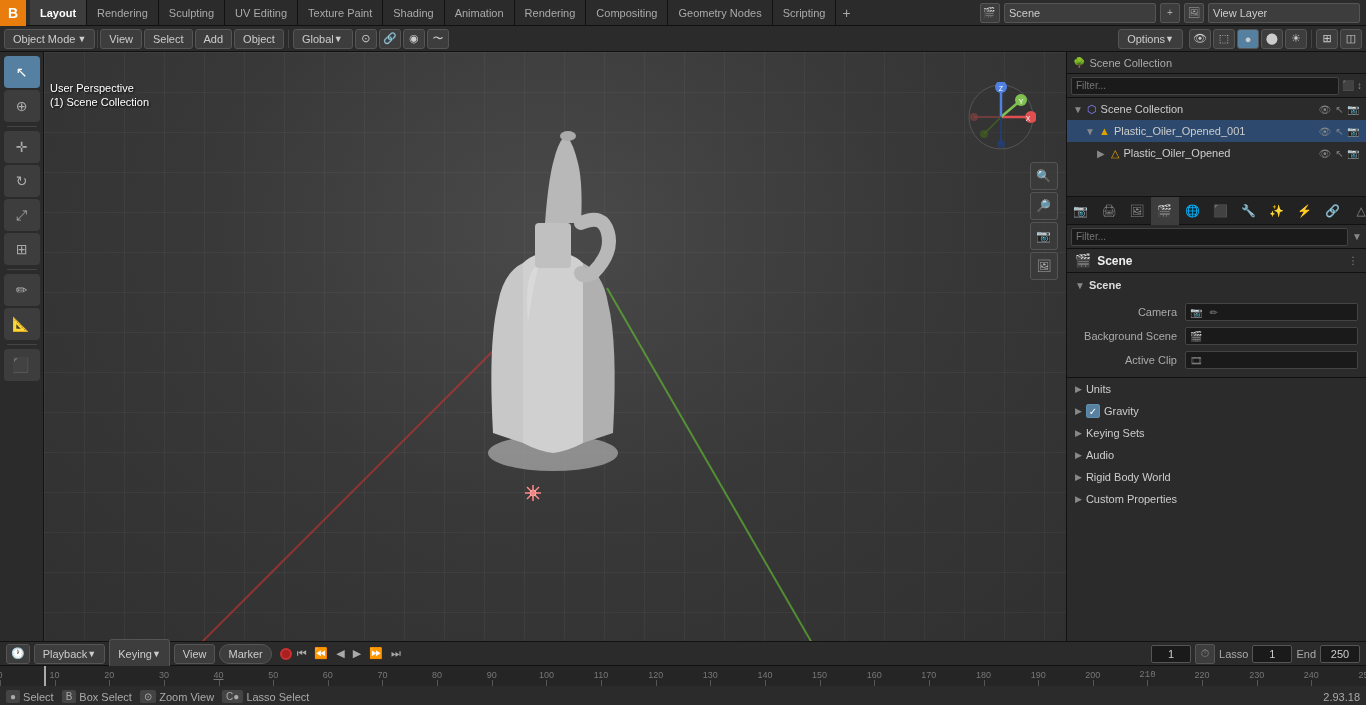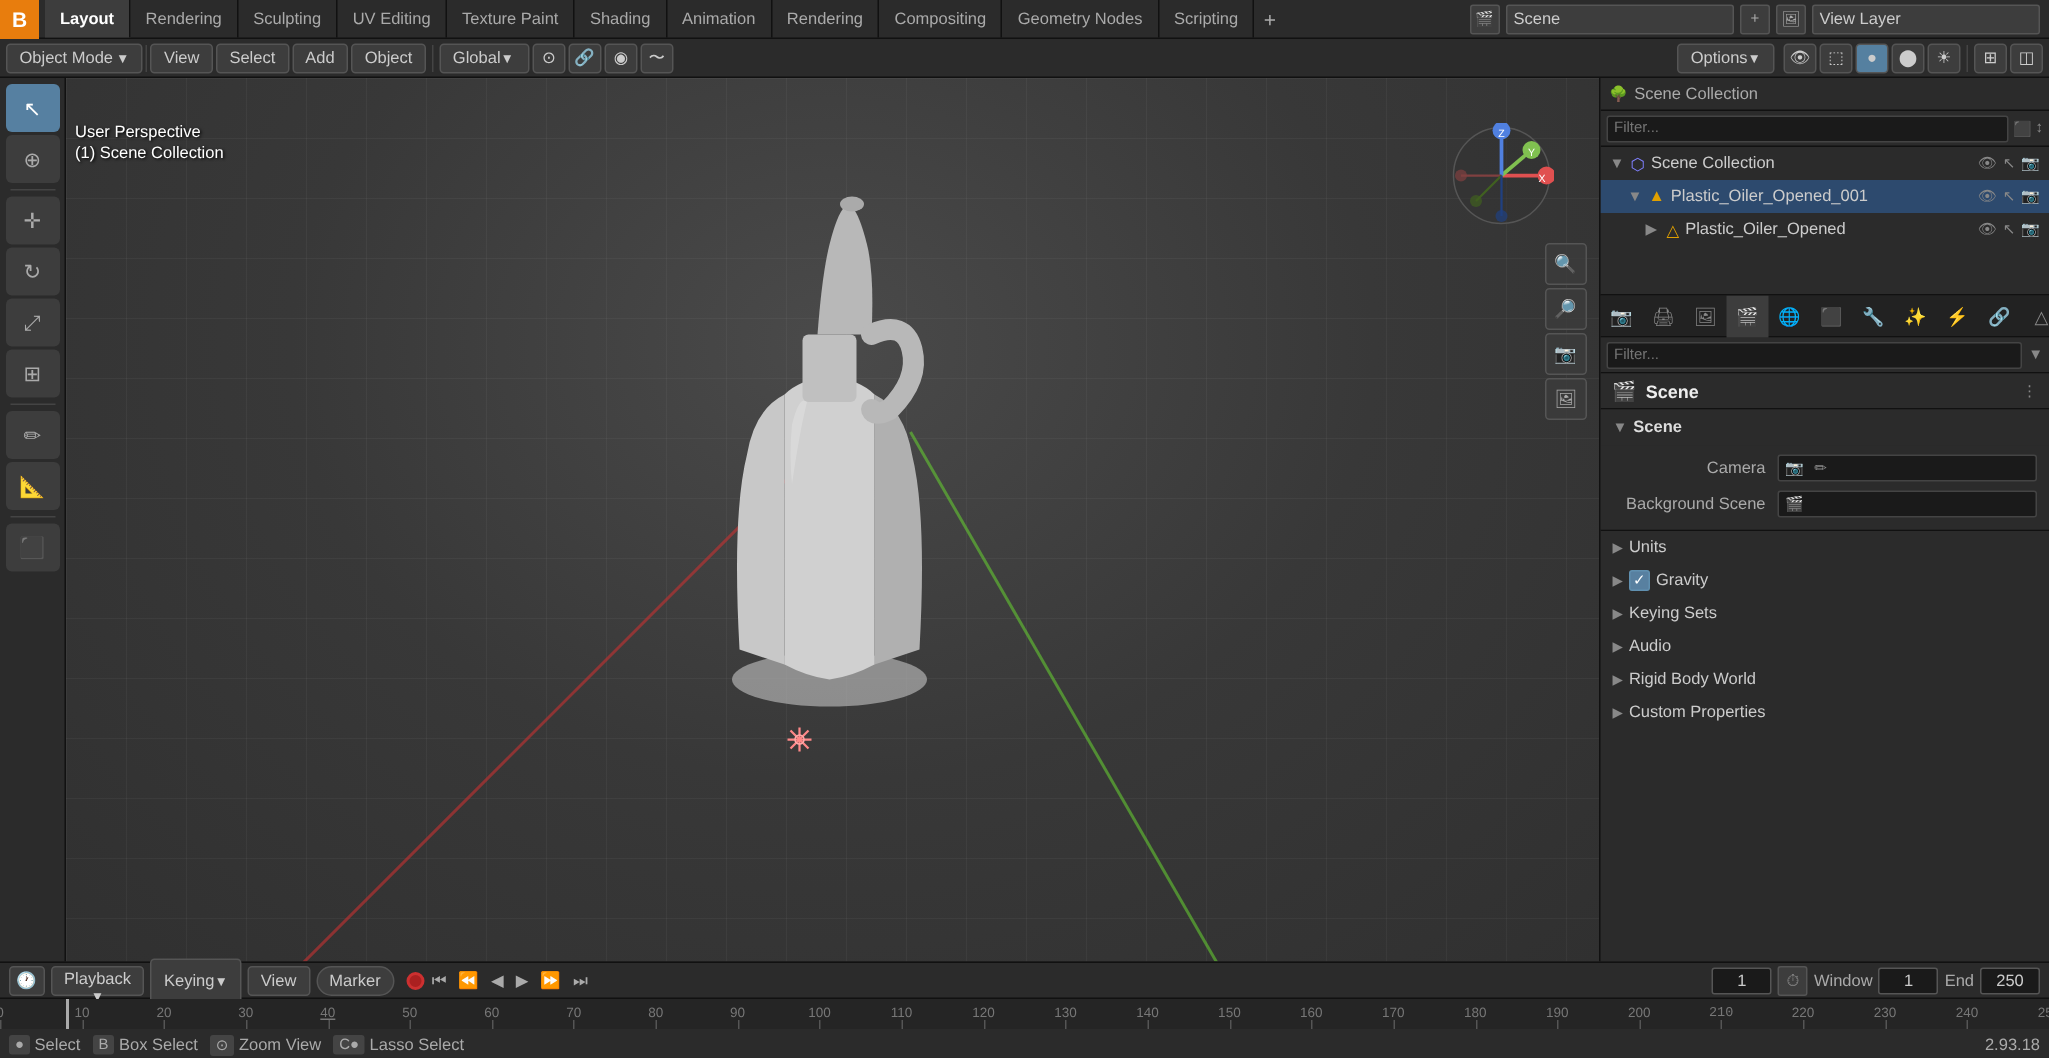--- a/index.html
+++ b/index.html
@@ -576,20 +576,27 @@
           </div>
 
           <div class="props-row">
             <span class="props-label">Background Scene</span>
             <div class="props-value">
               <span style="font-size:10px;margin-right:3px;color:#888;">🎬</span>
               <span></span>
             </div>
           </div>
 
+          <div class="props-row">
+            <span class="props-label">Active Clip</span>
+            <div class="props-value">
+              <span style="font-size:10px;margin-right:3px;color:#888;">🎞</span>
+              <span></span>
+            </div>
+          </div>
         </div>
       </div>
 
       <div class="collapsible-item">
         <span class="collapsible-arrow">▶</span>
         <span class="collapsible-label">Units</span>
       </div>
 
       <div class="collapsible-item">
         <span class="collapsible-arrow">▶</span>
@@ -620,21 +627,21 @@
     </div>
   </div>
 </div>
 
 <div id="timeline-bar">
   <div class="timeline-controls">
 
     <div style="display:flex;align-items:center;gap:1px;background:#3d3d3d;border:1px solid #555;border-radius:3px;height:20px;padding:0 4px;">
       <span style="font-size:11px;color:#888;">🕐</span>
     </div>
-    <div class="header-btn" style="height:20px;flex-direction:column;">
+    <div class="header-btn" style="height:20px;">
       <span>Playback</span> 
         <span style="font-size:9px;">▼</span>
     </div>
     <div class="header-btn" style="height:30px;">
       <span>Keying</span> 
         <span style="font-size:9px;">▼</span>
     </div>
     <div class="header-btn" style="height:20px;">
       <span>View</span>
     </div>
@@ -649,21 +656,21 @@
       <div class="tl-btn">⏪</div>
       <div class="tl-btn">◀</div>
       <div class="tl-btn">▶</div>
       <div class="tl-btn">⏩</div>
       <div class="tl-btn">⏭</div>
     </div>
 
     <div style="margin-left:auto;display:flex;align-items:center;gap:4px;">
       <div class="tl-number">1</div>
       <div style="font-size:11px;color:#888;cursor:pointer;width:20px;height:20px;background:#3d3d3d;border:1px solid #555;border-radius:2px;display:flex;align-items:center;justify-content:center;">⏱</div>
-      <span style="font-size:11px;color:#aaa;">Window</span>
+      <span style="font-size:11px;color:#aaa;">Lasso</span>
       <div class="tl-number">1</div>
       <span style="font-size:11px;color:#aaa;">End</span>
       <div class="tl-number">250</div>
     </div>
   </div>
 
   <div class="timeline-ruler" style="position:relative;">
 
     <div id="ruler-container" style="position:absolute;inset:0;">
         <div class="ruler-tick" style="left: 0%;"></div>

